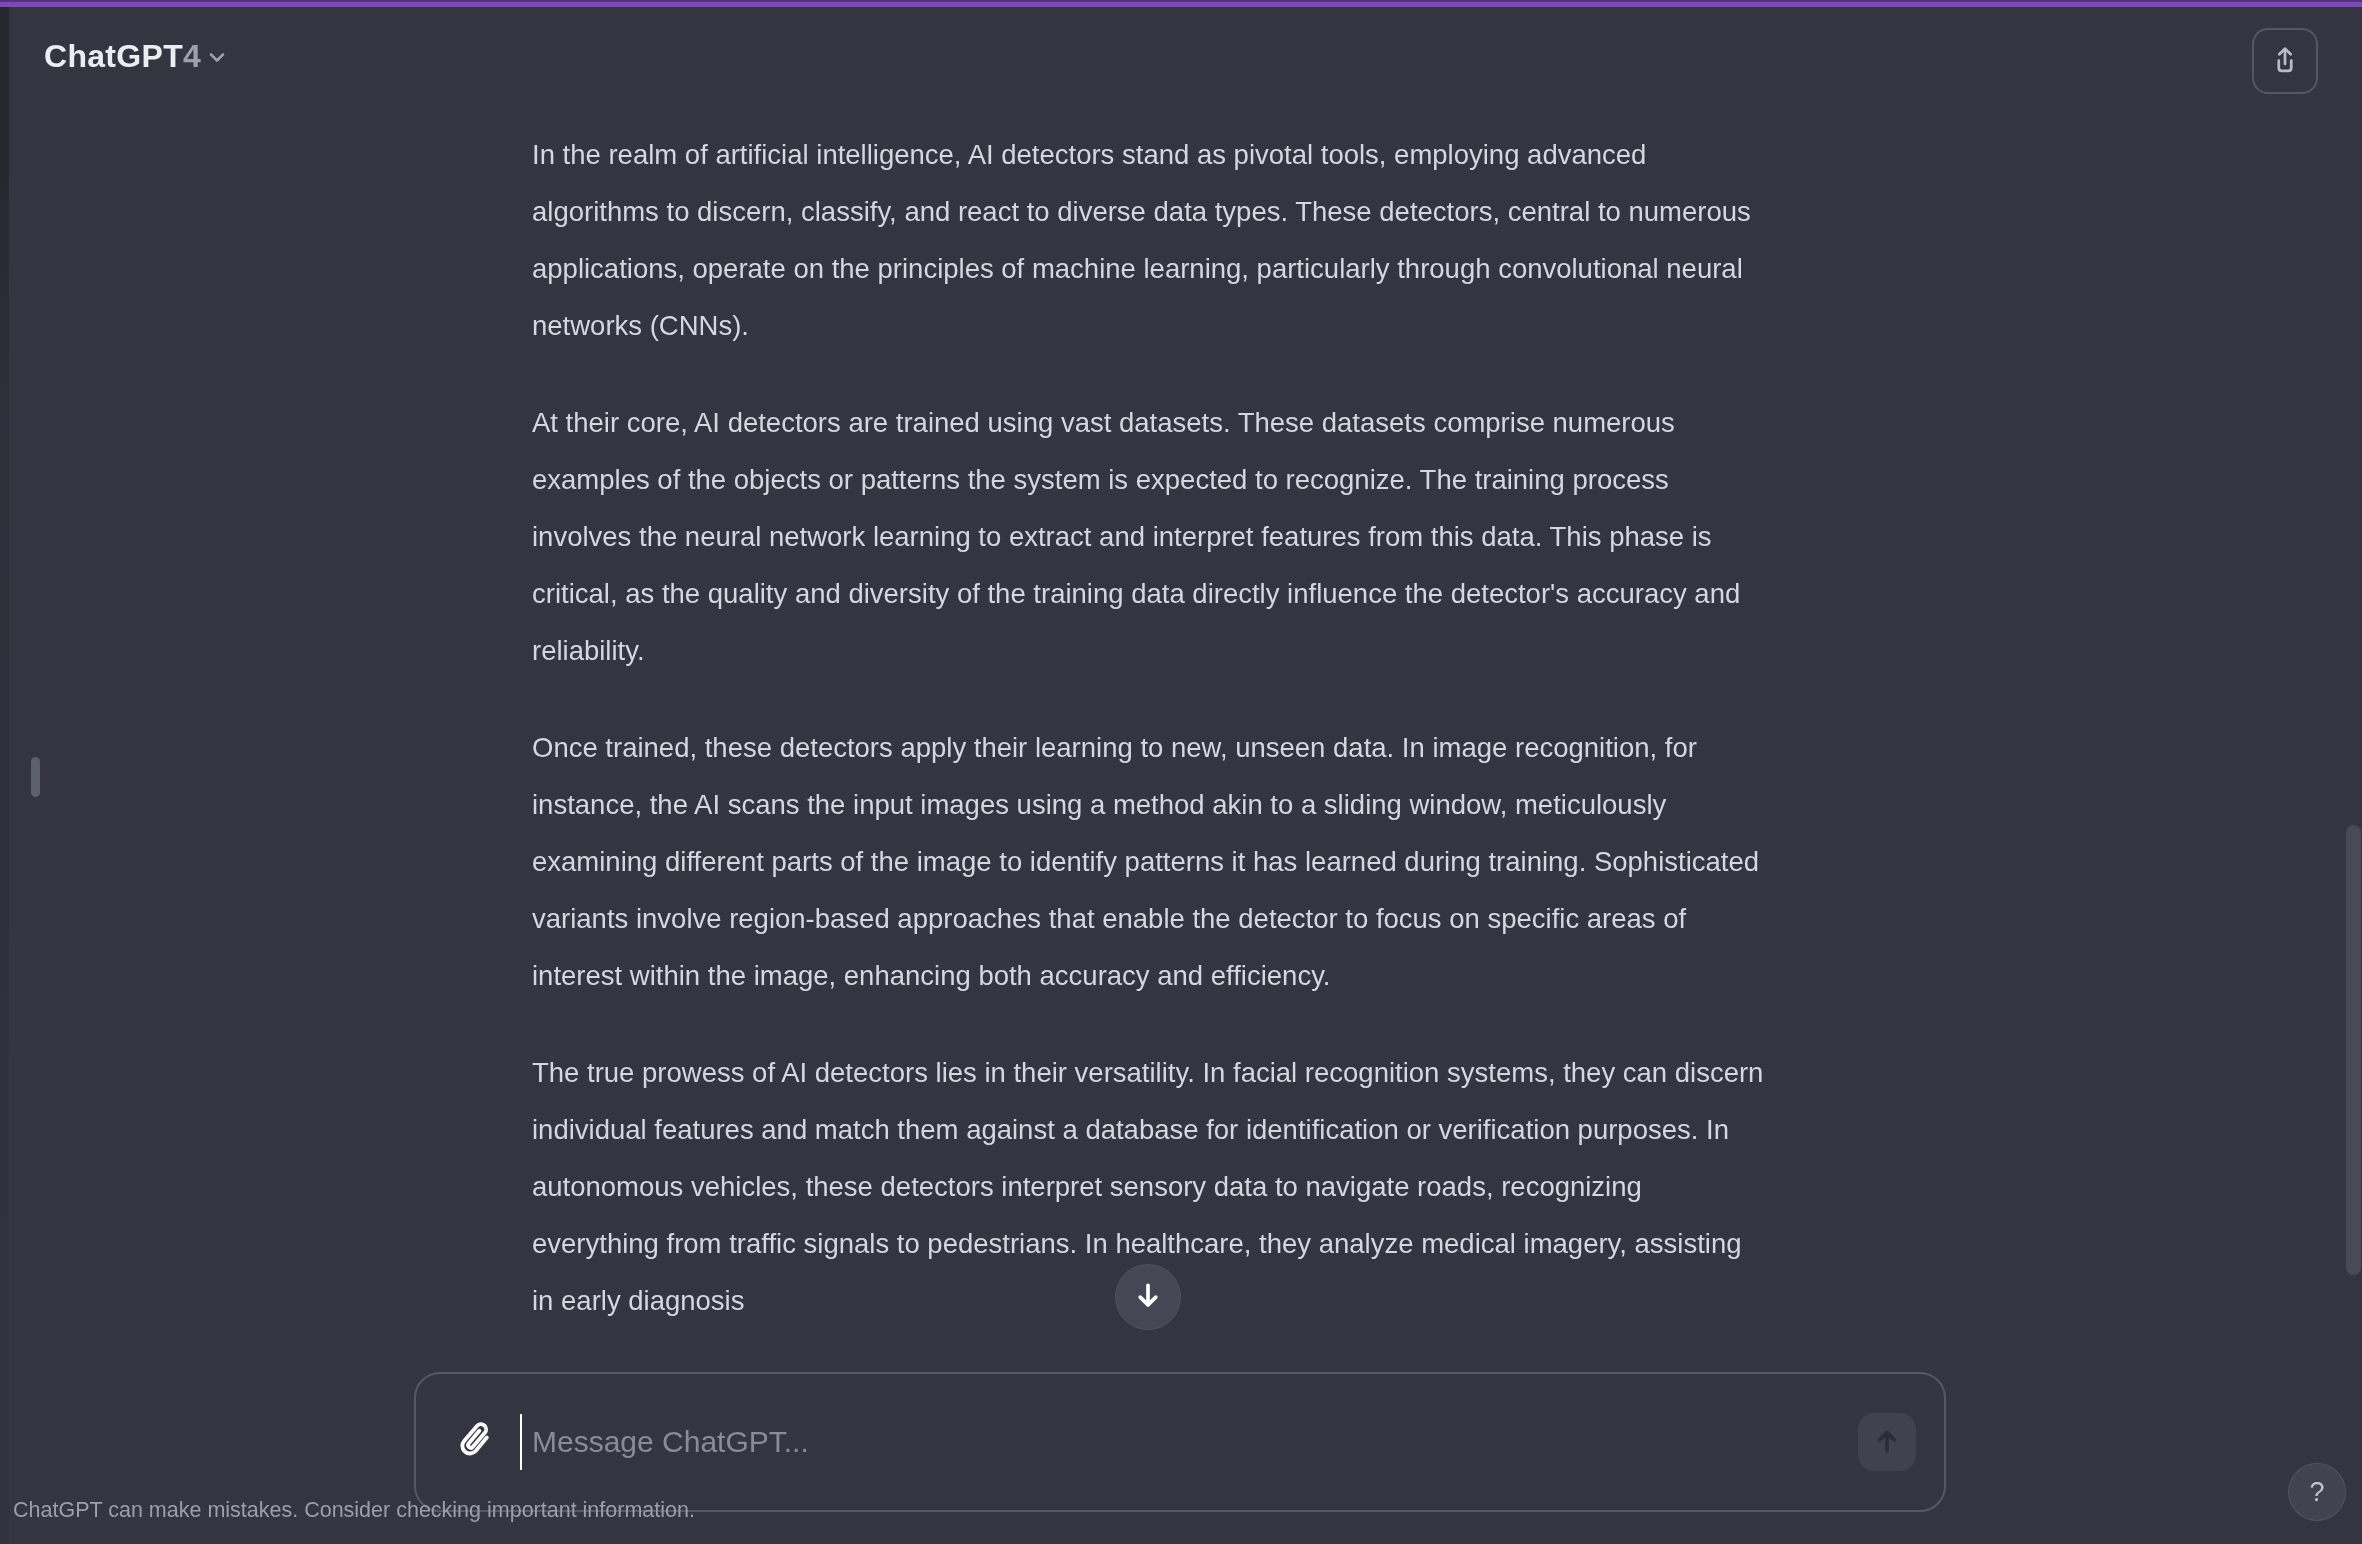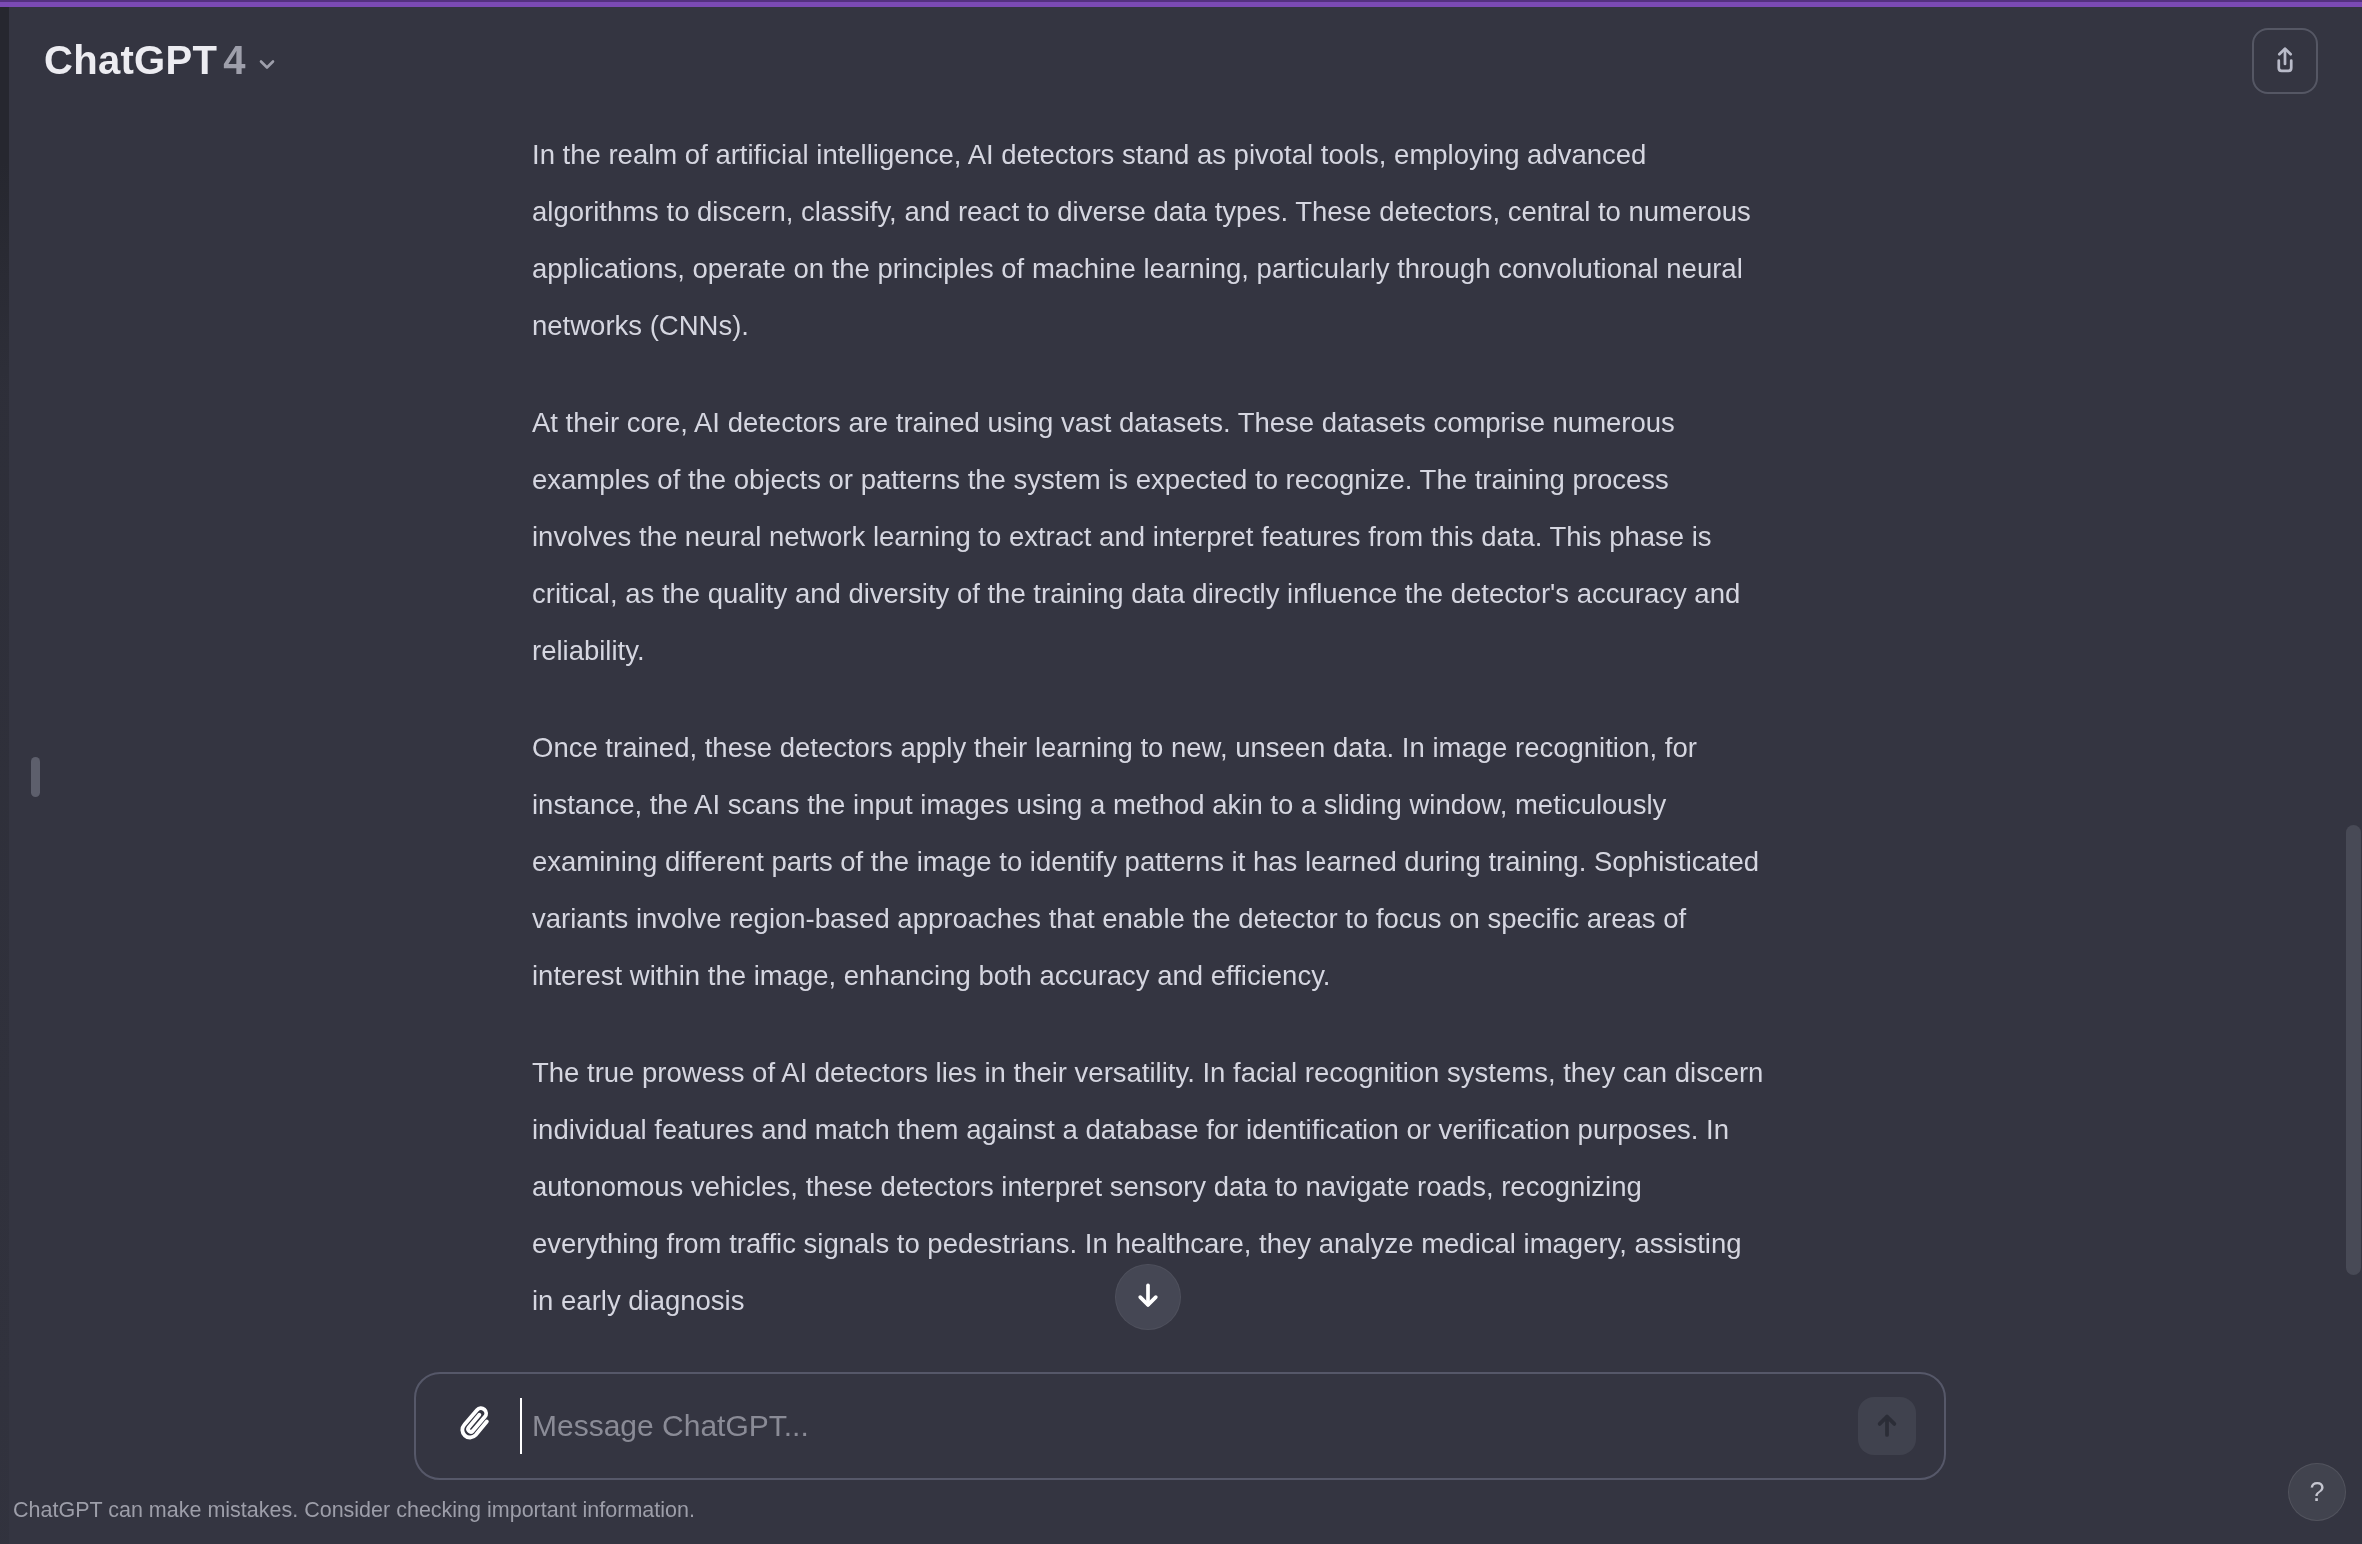--- a/index.html
+++ b/index.html
@@ -24,22 +24,22 @@
   }
 
   .sidebar-handle {
     position:absolute; left:31px; top:757px; width:9px; height:40px;
     border-radius:5px; background:#5d5f6c; cursor:pointer;
   }
 
   
   .model-switcher {
     position:absolute; left:44px; top:36px;
-    display:flex; align-items:center; gap:6px;
-    font-size:40px; cursor:pointer;
+    display:flex; align-items:center; gap:0;
+    font-size:32px; cursor:pointer;
   }
   .brand { font-weight:700; color:#ececf1; letter-spacing:.3px; }
   .model { font-weight:600; color:#9e9fab; }
   .chev { margin-left:4px; margin-top:4px; }
 
   .share-button {
     position:absolute; left:2252px; top:28px; width:66px; height:66px;
     border:2px solid #555764; border-radius:16px;
     display:flex; align-items:center; justify-content:center;
     cursor:pointer; background:transparent;
@@ -58,21 +58,21 @@
     position:absolute; left:1115px; top:1264px; width:66px; height:66px;
     border-radius:50%;
     background:rgba(150,153,172,.18);
     border:1px solid rgba(255,255,255,.05);
     display:flex; align-items:center; justify-content:center;
     cursor:pointer;
   }
 
   
   .composer {
-    position:absolute; left:414px; top:1372px; width:1532px; height:108px;
+    position:absolute; left:414px; top:1372px; width:1532px; height:140px;
     border:2px solid #565869; border-radius:26px;
     display:flex; align-items:center;
     background:transparent;
   }
   .attach-wrap { margin-left:40px; display:flex; align-items:center; cursor:pointer; }
   .caret {
     width:2px; height:56px; background:#ffffff; margin-left:24px; flex:0 0 auto;
   }
   .composer input {
     flex:1; height:100%;

